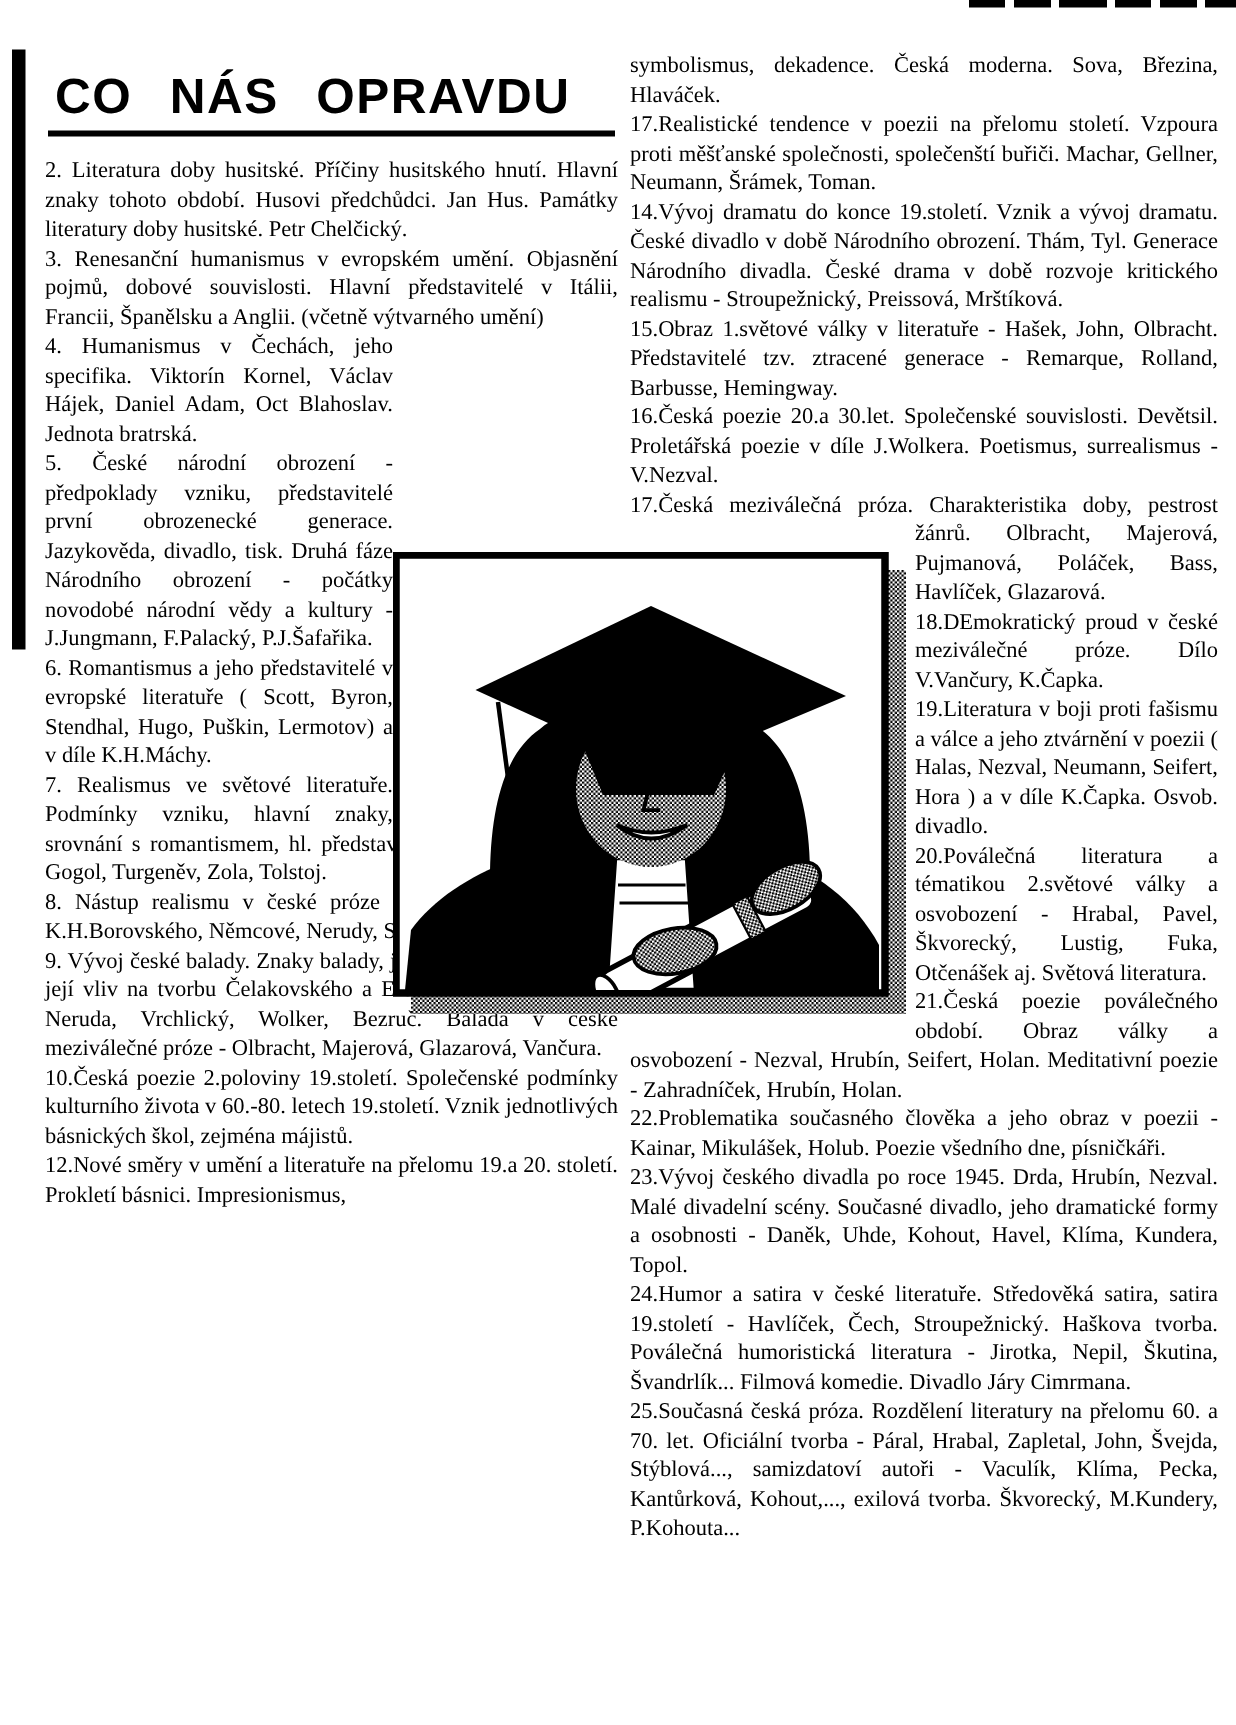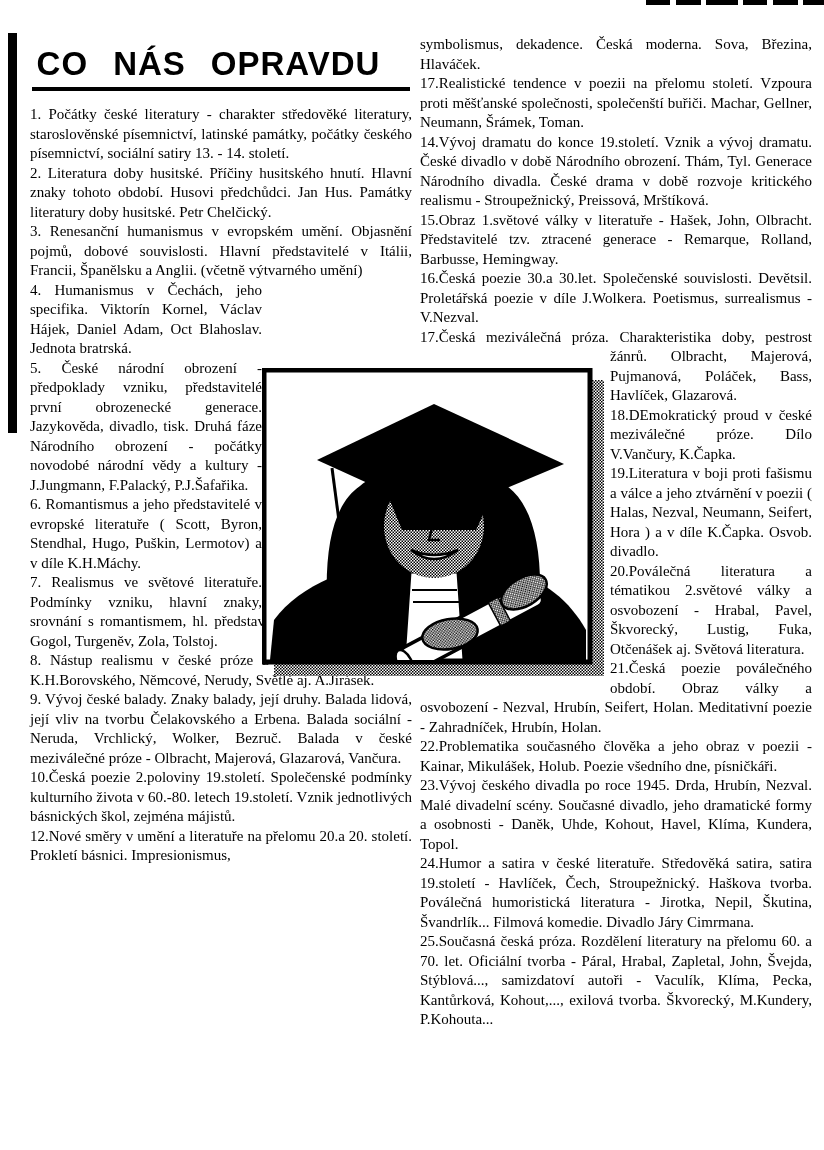--- a/index.html
+++ b/index.html
@@ -63,44 +63,43 @@
   <div class="top-dashes"></div>
   <div class="left-bar"></div>
 
   <div class="content">
 
     <div class="col-left">
       <div class="title-block">
         <span class="title-line ext">CO NÁS OPRAVDU</span><br>
       </div>
 
-      <div class="para">1. Počátky české literatury - charakter středověké literatury, staroslověnské písemnictví, latinské památky, počátky českého písemnictví, sociální satiry 13. - 14. století.</div>
       <div class="para">2. Literatura doby husitské. Příčiny husitského hnutí. Hlavní znaky tohoto období. Husovi předchůdci. Jan Hus. Památky literatury doby husitské. Petr Chelčický.</div>
       <div class="para">3. Renesanční humanismus v evropském umění. Objasnění pojmů, dobové souvislosti. Hlavní představitelé v Itálii, Francii, Španělsku a Anglii. (včetně výtvarného umění)</div>
 
       <div class="spacer-r"></div>
 
       <div class="para">4. Humanismus v Čechách, jeho specifika. Viktorín Kornel, Václav Hájek, Daniel Adam, Oct Blahoslav. Jednota bratrská.</div>
       <div class="para">5. České národní obrození - předpoklady vzniku, představitelé první obrozenecké generace. Jazykověda, divadlo, tisk. Druhá fáze Národního obrození - počátky novodobé národní vědy a kultury - J.Jungmann, F.Palacký, P.J.Šafařika.</div>
       <div class="para">6. Romantismus a jeho představitelé v evropské literatuře ( Scott, Byron, Stendhal, Hugo, Puškin, Lermotov) a v díle K.H.Máchy.</div>
 
       <div class="para">7. Realismus ve světové literatuře. Podmínky vzniku, hlavní znaky, srovnání s romantismem, hl. představitelé - Balzac, Dickens, Gogol, Turgeněv, Zola, Tolstoj.</div>
       <div class="para">8. Nástup realismu v české próze a jeho rozvoj v dílech K.H.Borovského, Němcové, Nerudy, Světlé aj. A.Jirásek.</div>
       <div class="para">9. Vývoj české balady. Znaky balady, její druhy. Balada lidová, její vliv na tvorbu Čelakovského a Erbena. Balada sociální - Neruda, Vrchlický, Wolker, Bezruč. Balada v české meziválečné próze - Olbracht, Majerová, Glazarová, Vančura.</div>
       <div class="para">10.Česká poezie 2.poloviny 19.století. Společenské podmínky kulturního života v 60.-80. letech 19.století. Vznik jednotlivých básnických škol, zejména májistů.</div>
-      <div class="para">12.Nové směry v umění a literatuře na přelomu 20.a 20. století. Prokletí básnici. Impresionismus,</div>
+      <div class="para">12.Nové směry v umění a literatuře na přelomu 19.a 20. století. Prokletí básnici. Impresionismus,</div>
     </div>
 
     <div class="col-right">
       <div class="para">symbolismus, dekadence. Česká moderna. Sova, Březina, Hlaváček.</div>
 
       <div class="para">17.Realistické tendence v poezii na přelomu století. Vzpoura proti měšťanské společnosti, společenští buřiči. Machar, Gellner, Neumann, Šrámek, Toman.</div>
       <div class="para">14.Vývoj dramatu do konce 19.století. Vznik a vývoj dramatu. České divadlo v době Národního obrození. Thám, Tyl. Generace Národního divadla. České drama v době rozvoje kritického realismu - Stroupežnický, Preissová, Mrštíková.</div>
       <div class="para">15.Obraz 1.světové války v literatuře - Hašek, John, Olbracht. Představitelé tzv. ztracené generace - Remarque, Rolland, Barbusse, Hemingway.</div>
-      <div class="para">16.Česká poezie 30.a 30.let. Společenské souvislosti. Devětsil. Proletářská poezie v díle J.Wolkera. Poetismus, surrealismus - V.Nezval.</div>
+      <div class="para">16.Česká poezie 20.a 30.let. Společenské souvislosti. Devětsil. Proletářská poezie v díle J.Wolkera. Poetismus, surrealismus - V.Nezval.</div>
 
       <div class="para"><span>17.Česká meziválečná próza. Charakteristika doby,</span> <span class="spacer-l"></span><span>pestrost žánrů. Olbracht, Majerová, Pujmanová, Poláček, Bass, Havlíček, Glazarová.</span></div>
 
       <div class="para">18.DEmokratický proud v české meziválečné próze. Dílo V.Vančury, K.Čapka.</div>
       <div class="para">19.Literatura v boji proti fašismu a válce a jeho ztvárnění v poezii ( Halas, Nezval, Neumann, Seifert, Hora ) a v díle K.Čapka. Osvob. divadlo.</div>
       <div class="para">20.Poválečná literatura a tématikou 2.světové války a osvobození - Hrabal, Pavel, Škvorecký, Lustig, Fuka, Otčenášek aj. Světová literatura.</div>
 
       <div class="para">21.Česká poezie poválečného období. Obraz války a osvobození - Nezval, Hrubín, Seifert, Holan. Meditativní poezie - Zahradníček, Hrubín, Holan.</div>
       <div class="para">22.Problematika současného člověka a jeho obraz v poezii - Kainar, Mikulášek, Holub. Poezie všedního dne, písničkáři.</div>
       <div class="para">23.Vývoj českého divadla po roce 1945. Drda, Hrubín, Nezval. Malé divadelní scény. Současné divadlo, jeho dramatické formy a osobnosti - Daněk, Uhde, Kohout, Havel, Klíma, Kundera, Topol.</div>

